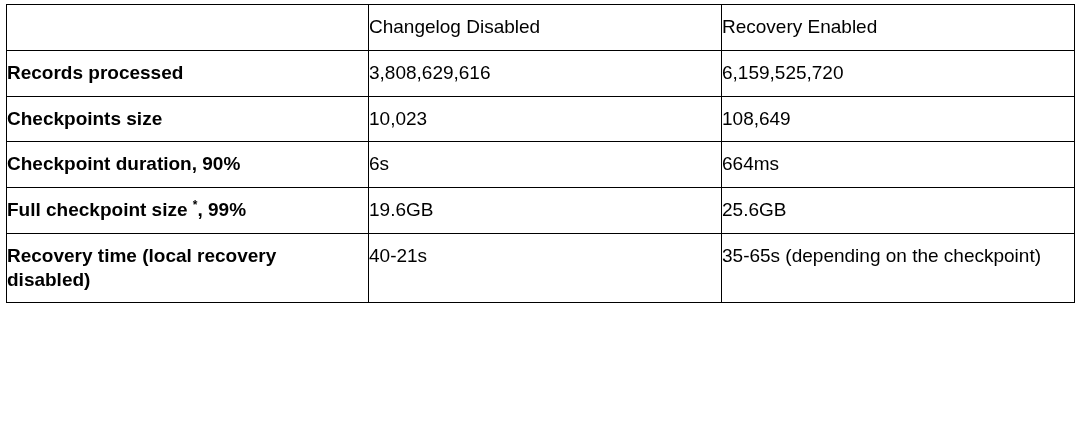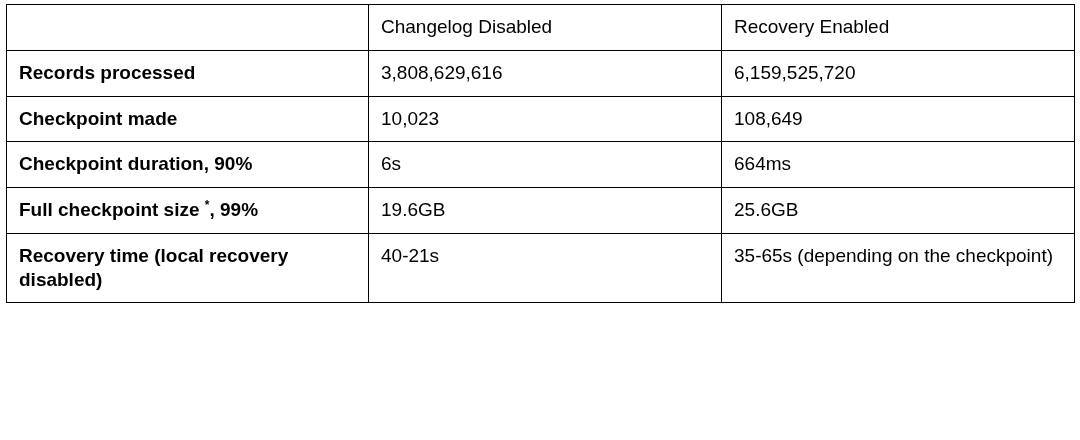--- a/index.html
+++ b/index.html
@@ -22,21 +22,21 @@
   table.comparison {
     border-collapse: collapse;
     table-layout: fixed;
     width: 1068px;
   }
   table.comparison col.c0 { width: 362px; }
   table.comparison col.c1 { width: 353px; }
   table.comparison col.c2 { width: 353px; }
   table.comparison td {
     border: 1.5px solid #000000;
-    padding: 10px 12px 11px 12px;
+    padding: 10px 12px 11px 0;
     font-size: 19px;
     line-height: 1.25;
     vertical-align: top;
     height: 32px;
     box-sizing: border-box;
     word-wrap: break-word;
   }
   td.empty-corner {
     border: 1.5px solid #000000;
   }
@@ -73,21 +73,21 @@
         <td class="col-head">Recovery Enabled</td>
       </tr>
 
       <tr>
         <td class="row-label">Records processed</td>
         <td class="cell-value">3,808,629,616</td>
         <td class="cell-value">6,159,525,720</td>
       </tr>
 
       <tr>
-        <td class="row-label">Checkpoint made</td>
+        <td class="row-label">Checkpoints size</td>
         <td class="cell-value">10,023</td>
         <td class="cell-value">108,649</td>
       </tr>
 
       <tr>
         <td class="row-label">Checkpoint duration, 90%</td>
         <td class="cell-value">6s</td>
         <td class="cell-value">664ms</td>
       </tr>
 

